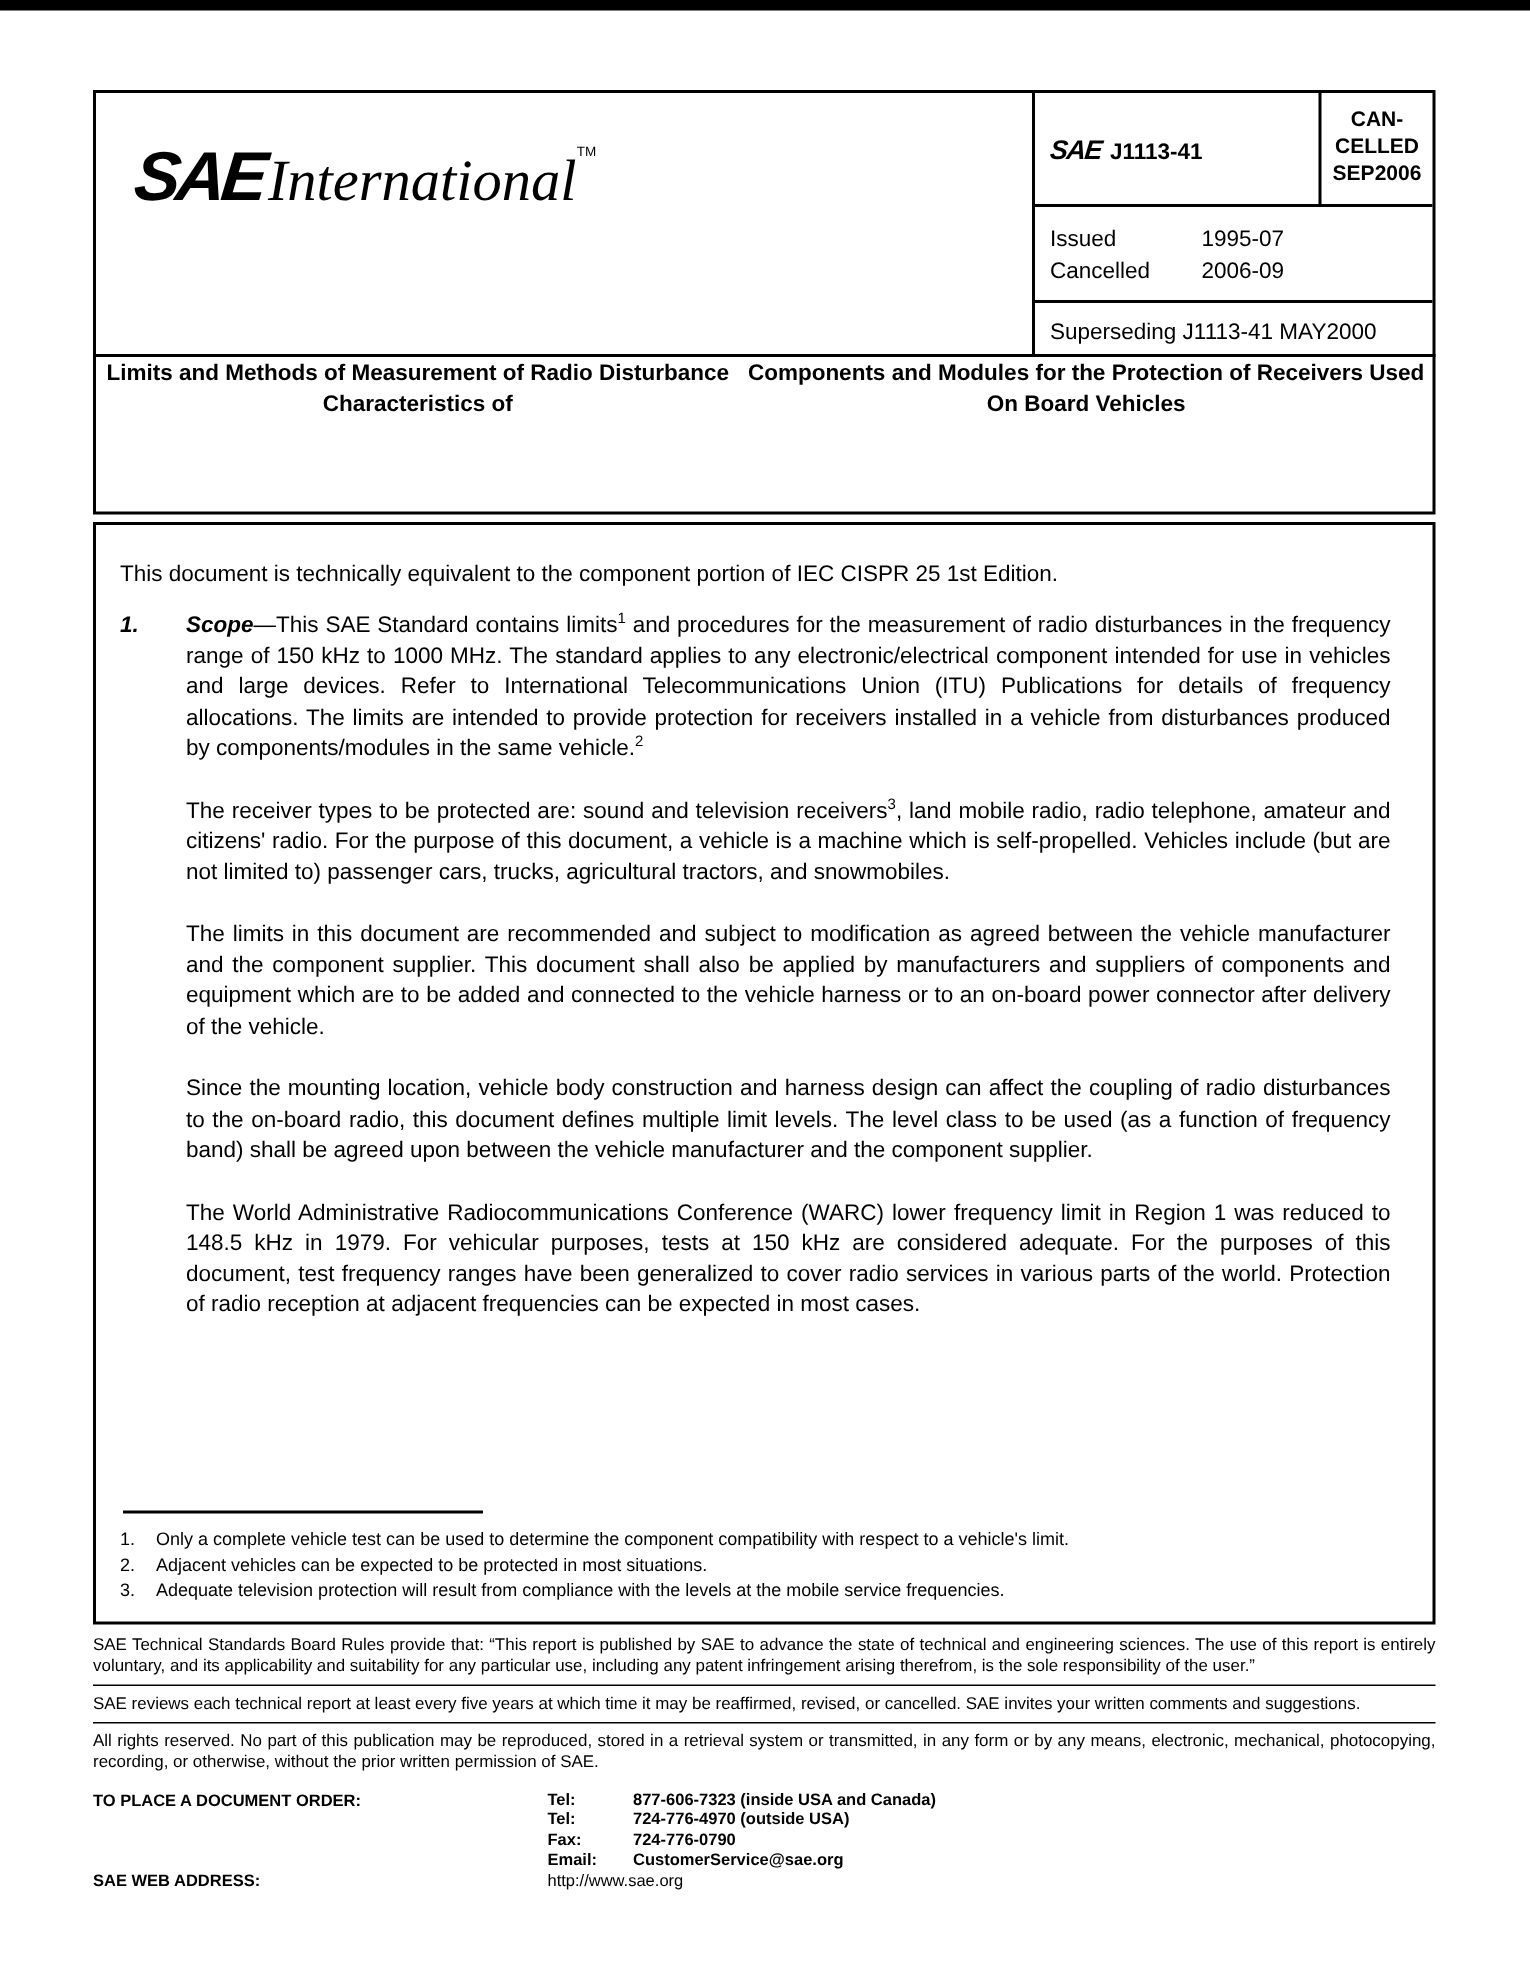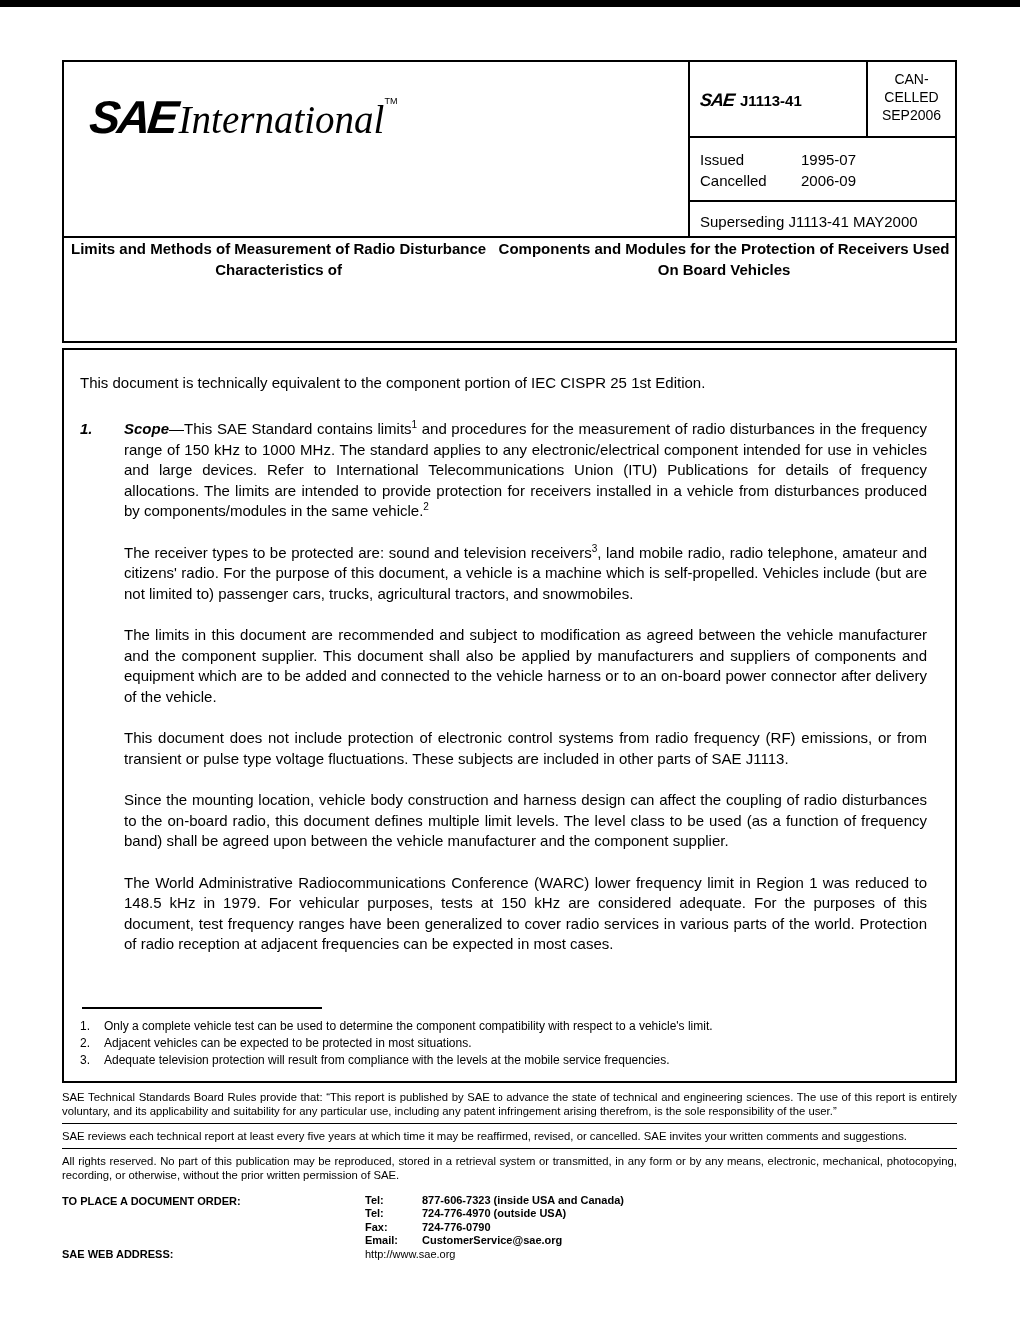--- a/index.html
+++ b/index.html
@@ -19,39 +19,39 @@
   .logo-block { width:316px; padding-top:18px; white-space:nowrap; }
   .logo-sae { font-weight:900; font-style:italic; font-size:46px; letter-spacing:-3px; display:inline-block; transform:skewX(-6deg); }
   .logo-intl { font-family:"Liberation Serif", serif; font-style:italic; font-size:39px; margin-left:3px; }
   .logo-tm { font-size:9px; vertical-align:top; position:relative; top:6px; }
   .doc-type { font-weight:bold; font-size:27px; line-height:34px; letter-spacing:0.5px; padding-top:4px; }
 
   .header-right { width:267px; border-left:2px solid #000; display:flex; flex-direction:column; }
   .hr-top { display:flex; border-bottom:2px solid #000; height:76px; flex:none; }
   .doc-num { flex:1; padding:28px 0 0 10px; font-weight:bold; font-size:15px; white-space:nowrap; }
   .logo-sm { font-weight:900; font-style:italic; font-size:18px; letter-spacing:-1px; margin-right:6px; display:inline-block; transform:skewX(-6deg); }
-  .cancel-box { width:89px; border-left:2px solid #000; text-align:center; font-weight:normal; font-size:14px; line-height:18px; padding-top:8px; flex:none; }
+  .cancel-box { width:76px; border-left:2px solid #000; text-align:center; font-weight:bold; font-size:14px; line-height:18px; padding-top:8px; flex:none; }
   .issue-rows { padding:11px 0 9px 10px; border-bottom:2px solid #000; flex:none; }
   .issue-row { display:flex; font-size:15px; line-height:21px; }
   .issue-lbl { width:101px; flex:none; }
   .superseding { padding:11px 0 0 10px; font-size:15px; }
 
   
   .title-box {
     border:2px solid #000; margin-top:-2px; height:107px;
     display:flex; flex-direction:row; justify-content:center; align-items:flex-start;
     font-weight:bold; font-size:15px; line-height:21px; text-align:center;
   }
 
   
   .main-box {
     border:2px solid #000; margin-top:5px; height:735px; position:relative;
     padding:24px 28px 0 16px; font-size:15px;
   }
-  .note { margin-bottom:28px; }
+  .note { margin-bottom:16px; }
   .para { margin-left:44px; margin-bottom:21px; text-align:justify; line-height:20.5px; position:relative; }
   .scope-num { position:absolute; left:-44px; top:0; font-weight:bold; font-style:italic; }
   .scope-word { font-weight:bold; font-style:italic; }
   sup.fn { font-size:10px; vertical-align:super; line-height:0; }
 
   .footnotes { position:absolute; left:16px; right:28px; bottom:12px; }
   .fn-rule { width:240px; border-top:2px solid #000; margin:0 0 9px 2px; }
   .footnote { font-size:12px; line-height:17px; display:flex; }
   .fn-num { width:24px; flex:none; }
   .fn-text { flex:1; }
@@ -118,21 +118,20 @@
 
     <p class="para">
       <span class="scope-num">1.</span><span class="scope-word">Scope</span><span>—</span><span>This SAE Standard contains limits</span><sup class="fn">1</sup><span> and procedures for the measurement of radio disturbances in the frequency range of 150 kHz to 1000 MHz. The standard applies to any electronic/electrical component intended for use in vehicles and large devices. Refer to International Telecommunications Union (ITU) Publications for details of frequency allocations. The limits are intended to provide protection for receivers installed in a vehicle from disturbances produced by components/modules in the same vehicle.</span><sup class="fn">2</sup>
     </p>
 
     <p class="para">
       <span>The receiver types to be protected are: sound and television receivers</span><sup class="fn">3</sup><span>, land mobile radio, radio telephone, amateur and citizens' radio. For the purpose of this document, a vehicle is a machine which is self-propelled. Vehicles include (but are not limited to) passenger cars, trucks, agricultural tractors, and snowmobiles.</span>
     </p>
 
     <p class="para">The limits in this document are recommended and subject to modification as agreed between the vehicle manufacturer and the component supplier. This document shall also be applied by manufacturers and suppliers of components and equipment which are to be added and connected to the vehicle harness or to an on-board power connector after delivery of the vehicle.</p>
-    <p class="para">This document does not include protection of electronic control systems from radio frequency (RF) emissions, or from transient or pulse type voltage fluctuations. These subjects are included in other parts of SAE J1113.</p>
     <p class="para">Since the mounting location, vehicle body construction and harness design can affect the coupling of radio disturbances to the on-board radio, this document defines multiple limit levels. The level class to be used (as a function of frequency band) shall be agreed upon between the vehicle manufacturer and the component supplier.</p>
     <p class="para">The World Administrative Radiocommunications Conference (WARC) lower frequency limit in Region 1 was reduced to 148.5 kHz in 1979. For vehicular purposes, tests at 150 kHz are considered adequate. For the purposes of this document, test frequency ranges have been generalized to cover radio services in various parts of the world. Protection of radio reception at adjacent frequencies can be expected in most cases.</p>
 
     <div class="footnotes">
       <div class="fn-rule"></div>
       <div class="footnote">
         <span class="fn-num">1.</span>
         <span class="fn-text">Only a complete vehicle test can be used to determine the component compatibility with respect to a vehicle's limit.</span>
       </div>
       <div class="footnote">

